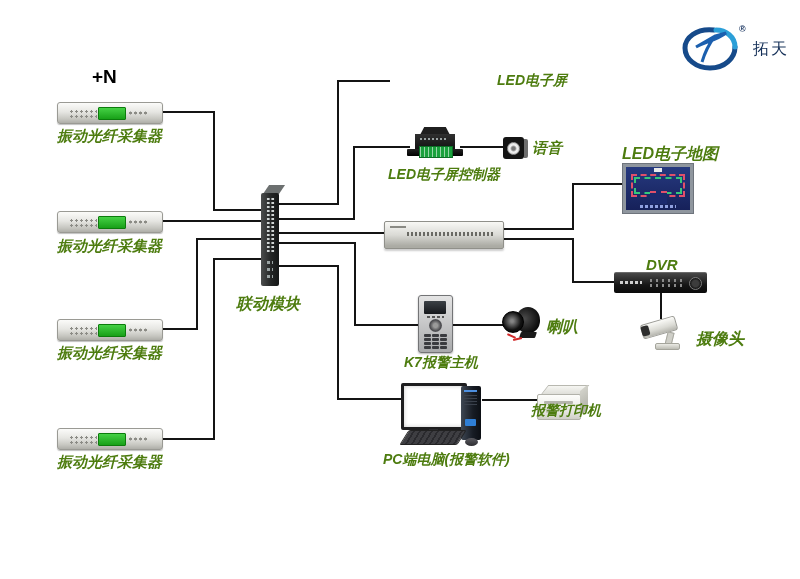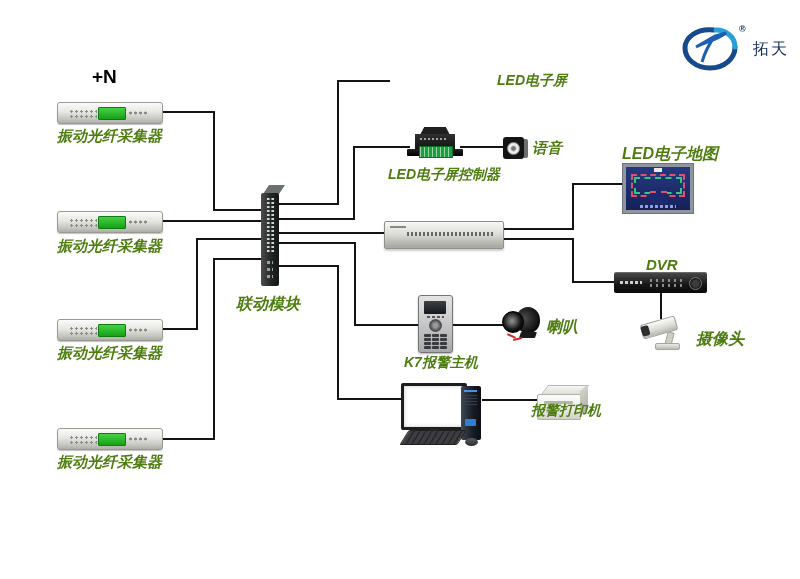--- a/index.html
+++ b/index.html
@@ -328,20 +328,21 @@
     <div class="mon-stand"></div>
     <div class="mon-base"></div>
   </div>
   <div class="tower" style="left:461px;top:386px">
     <i class="tw-stripe"></i>
     <i class="tw-vents"></i>
     <i class="tw-panel"></i>
   </div>
   <div class="keyboard" style="left:404px;top:430px"></div>
   <div class="mouse" style="left:465px;top:438px"></div>
+  <div class="lbl" style="left:383px;top:451px;font-size:14px">PC端电脑(报警软件)</div>
 
   <div class="printer" style="left:537px;top:385px">
     <div class="pr-top"></div>
     <div class="pr-body">
       <i class="pr-slot"></i>
       <i class="pr-panel"></i>
     </div>
     <div class="pr-side"></div>
   </div>
   <div class="lbl" style="left:531px;top:402px;font-size:14px">报警打印机</div>

